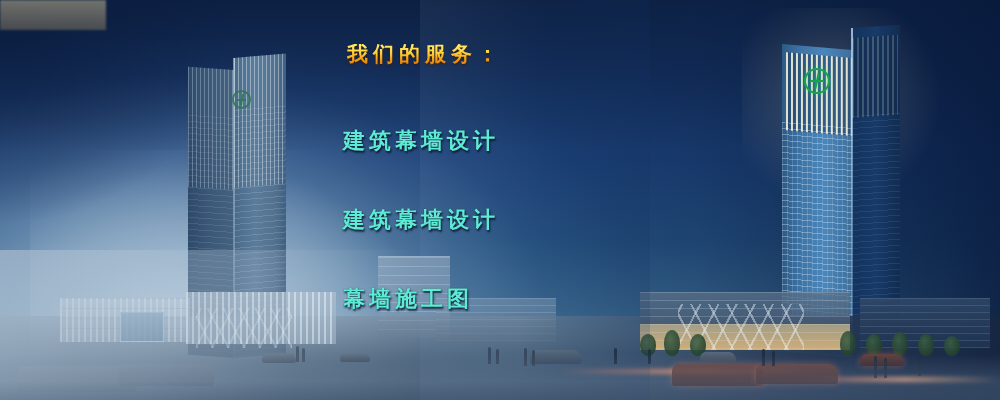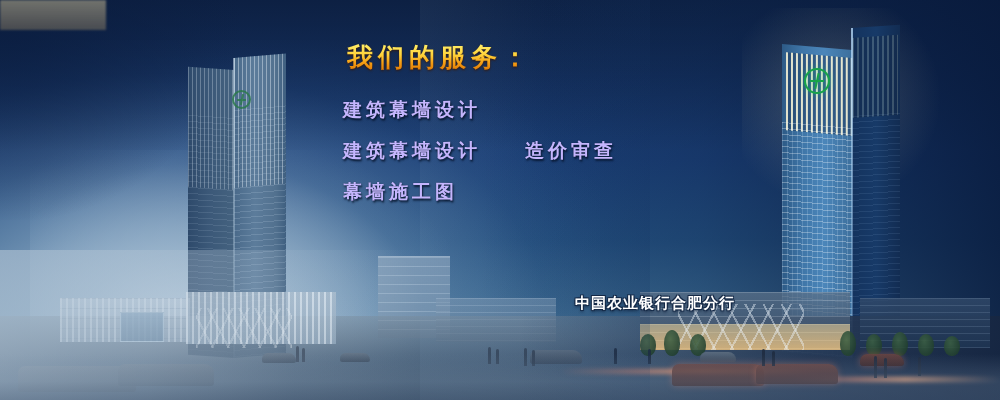--- a/index.html
+++ b/index.html
@@ -387,45 +387,46 @@
   }
 
   
   .text-block {
     position: absolute;
     left: 343px; top: 44px;
     width: 420px;
     z-index: 40;
   }
   .svc-title {
-    font-size: 26px;
+    font-size: 21px;
     font-weight: bold;
     letter-spacing: 5px;
     line-height: 1;
     margin: 0 0 30px 4px;
     background: linear-gradient(180deg, #ffef6a 0%, #ffd23a 42%, #f59e14 72%, #e07c07 100%);
     -webkit-background-clip: text;
     background-clip: text;
     color: transparent;
     -webkit-text-fill-color: transparent;
     filter: drop-shadow(0 1px 1px rgba(60,22,0,0.85));
     display: inline-block;
   }
   .svc-row {
     display: flex;
     margin-bottom: 22px;
     line-height: 1;
   }
   .svc-item {
-    color: #c4b5fd;
-    font-size: 19px;
+    color: #5eead4;
+    font-size: 22px;
     font-weight: bold;
     letter-spacing: 4px;
     text-shadow: 1px 2px 2px rgba(5,18,40,0.85), 0 0 1px rgba(0,0,0,0.6);
     white-space: nowrap;
+    margin-top: 35px;
   }
   .svc-col-1 { width: 182px; }
 
   
   .caption {
     position: absolute;
     left: 575px; top: 294px;
     color: #ffffff;
     font-size: 15px;
     font-weight: bold;
@@ -550,23 +551,21 @@
 
   <div class="text-block">
     <div class="svc-title">我们的服务：</div>
 
     <div class="svc-row">
       <span class="svc-item svc-col-1">建筑幕墙设计</span>
     </div>
 
     <div class="svc-row">
       <span class="svc-item svc-col-1">建筑幕墙设计</span>
-      <span class="svc-item">造价审查</span>
     </div>
 
     <div class="svc-row">
       <span class="svc-item svc-col-1">幕墙施工图</span>
     </div>
   </div>
 
-  <div class="caption">中国农业银行合肥分行</div>
 
 </div>
 
 </body></html>

